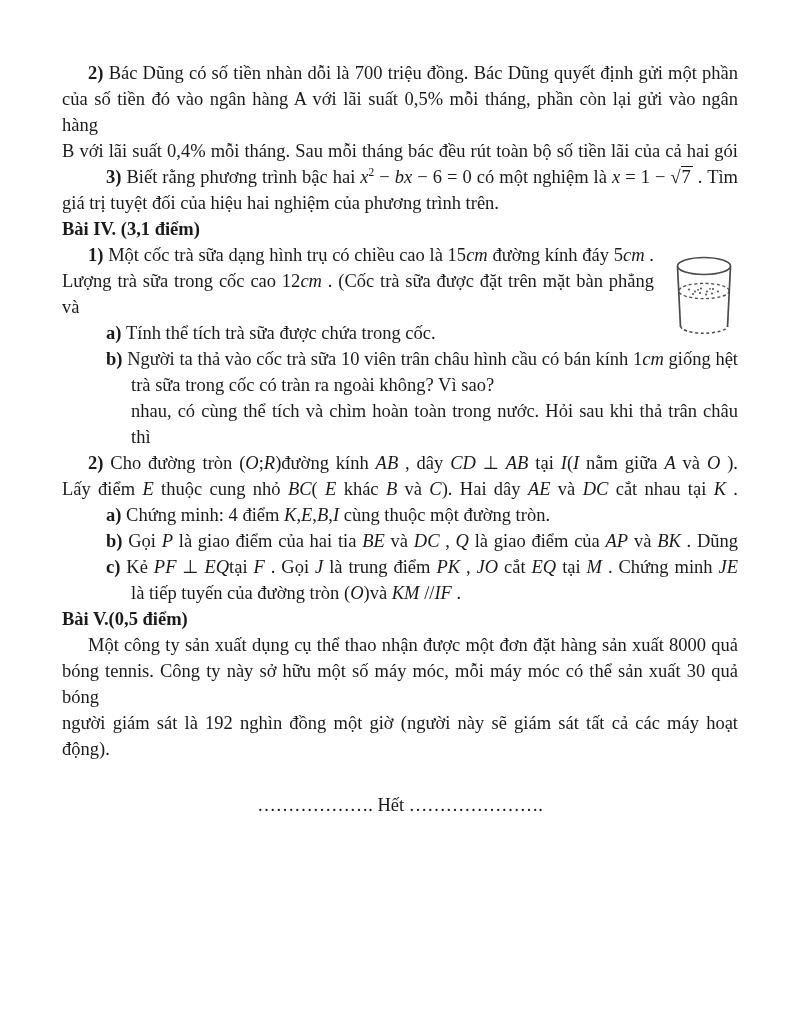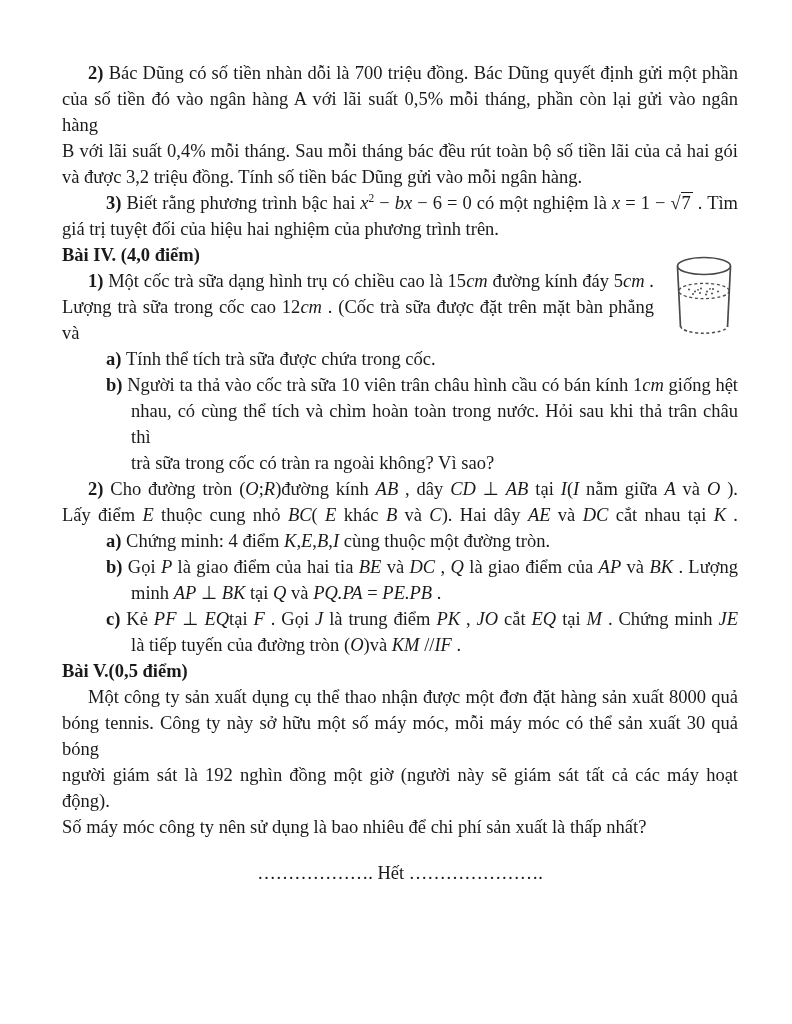--- a/index.html
+++ b/index.html
@@ -23,21 +23,21 @@
     font-size: 18.5px;
     line-height: 26px;
     white-space: normal;
   }
   .j { text-align: justify; text-align-last: justify; }
   .ind1 { padding-left: 26px; }
   .ind2 { padding-left: 44px; }
   .ind3 { padding-left: 69px; }
   .narrow { margin-right: 84px; }
   .center { text-align: center; text-align-last: center; }
-  .footer-het { margin-top: 20px; }
+  .footer-het { margin-top: 30px; }
   .seg-b { font-weight: 700; }
   .seg-i { font-style: italic; }
   sup { font-size: 0.62em; line-height: 0; vertical-align: super; }
   .root { white-space: nowrap; }
   .root-val { border-top: 1.3px solid #1a1a1a; padding: 0 2px 0 1px; }
   .fig {
     position: absolute;
     left: 673px;
     top: 256px;
     width: 62px;
@@ -47,75 +47,72 @@
 </head>
 <body>
 
 <div class="page">
   <div class="content">
 
     <div>
       <div class="ln j ind1"><span class="seg-b">2) </span><span>Bác Dũng có số tiền nhàn dỗi là 700 triệu đồng. Bác Dũng quyết định gửi một phần</span></div>
       <div class="ln j"><span>của số tiền đó vào ngân hàng A với lãi suất 0,5% mỗi tháng, phần còn lại gửi vào ngân hàng</span></div>
       <div class="ln j"><span>B với lãi suất 0,4% mỗi tháng. Sau mỗi tháng bác đều rút toàn bộ số tiền lãi của cả hai gói</span></div>
-      <div class="ln"><span>và được 3,2 triệu đồng. Tính số tiền bác Dũng gửi vào mỗi ngân hàng.</span></div>
     </div>
 
     <div>
       <div class="ln j ind2"><span class="seg-b">3) </span><span>Biết rằng phương trình bậc hai </span><span class="seg-i">x</span><sup>2</sup><span> − </span><span class="seg-i">bx</span><span> − 6 = 0 có một nghiệm là </span><span class="seg-i">x</span><span> = 1 − </span><span class="root"><span>√</span><span class="root-val">7</span></span><span> . Tìm</span></div>
       <div class="ln"><span>giá trị tuyệt đối của hiệu hai nghiệm của phương trình trên.</span></div>
     </div>
 
     <div>
-      <div class="ln"><span class="seg-b">Bài IV. (4,0 điểm)</span></div>
+      <div class="ln"><span class="seg-b">Bài IV. (3,1 điểm)</span></div>
     </div>
 
     <div class="narrow">
       <div class="ln j ind1"><span class="seg-b">1) </span><span>Một cốc trà sữa dạng hình trụ có chiều cao là 15</span><span class="seg-i">cm</span><span> đường kính đáy 5</span><span class="seg-i">cm</span><span> .</span></div>
       <div class="ln j"><span>Lượng trà sữa trong cốc cao 12</span><span class="seg-i">cm</span><span> . (Cốc trà sữa được đặt trên mặt bàn phẳng và</span></div>
     </div>
 
     <div>
       <div class="ln ind2"><span class="seg-b">a) </span><span>Tính thể tích trà sữa được chứa trong cốc.</span></div>
     </div>
 
     <div>
       <div class="ln j ind2"><span class="seg-b">b) </span><span>Người ta thả vào cốc trà sữa 10 viên trân châu hình cầu có bán kính 1</span><span class="seg-i">cm</span><span> giống hệt</span></div>
+      <div class="ln ind3"><span>trà sữa trong cốc có tràn ra ngoài không? Vì sao?</span></div>
       <div class="ln j ind3"><span>nhau, có cùng thể tích và chìm hoàn toàn trong nước. Hỏi sau khi thả trân châu thì</span></div>
-      <div class="ln ind3"><span>trà sữa trong cốc có tràn ra ngoài không? Vì sao?</span></div>
     </div>
 
     <div>
       <div class="ln j ind1"><span class="seg-b">2) </span><span>Cho đường tròn (</span><span class="seg-i">O</span><span>;</span><span class="seg-i">R</span><span>)</span><span>đường kính </span><span class="seg-i">AB</span><span> , dây </span><span class="seg-i">CD</span><span> ⊥ </span><span class="seg-i">AB</span><span> tại </span><span class="seg-i">I</span><span>(</span><span class="seg-i">I</span><span> nằm giữa </span><span class="seg-i">A</span><span> và </span><span class="seg-i">O</span><span> ).</span></div>
       <div class="ln j"><span>Lấy điểm </span><span class="seg-i">E</span><span> thuộc cung nhỏ </span><span class="seg-i">BC</span><span>( </span><span class="seg-i">E</span><span> khác </span><span class="seg-i">B</span><span> và </span><span class="seg-i">C</span><span>). Hai dây </span><span class="seg-i">AE</span><span> và </span><span class="seg-i">DC</span><span> cắt nhau tại </span><span class="seg-i">K</span><span> .</span></div>
     </div>
 
     <div>
       <div class="ln ind2"><span class="seg-b">a) </span><span>Chứng minh: 4 điểm </span><span class="seg-i">K</span><span>,</span><span class="seg-i">E</span><span>,</span><span class="seg-i">B</span><span>,</span><span class="seg-i">I</span><span> cùng thuộc một đường tròn.</span></div>
     </div>
 
     <div>
-      <div class="ln j ind2"><span class="seg-b">b) </span><span>Gọi </span><span class="seg-i">P</span><span> là giao điểm của hai tia </span><span class="seg-i">BE</span><span> và </span><span class="seg-i">DC</span><span> , </span><span class="seg-i">Q</span><span> là giao điểm của </span><span class="seg-i">AP</span><span> và </span><span class="seg-i">BK</span><span> . Lượng</span></div>
-      <div class="ln ind3"><span>minh </span><span class="seg-i">AP</span><span> ⊥ </span><span class="seg-i">BK</span><span> tại </span><span class="seg-i">Q</span><span> và </span><span class="seg-i">PQ.PA</span><span> = </span><span class="seg-i">PE.PB</span><span> .</span></div>
+      <div class="ln j ind2"><span class="seg-b">b) </span><span>Gọi </span><span class="seg-i">P</span><span> là giao điểm của hai tia </span><span class="seg-i">BE</span><span> và </span><span class="seg-i">DC</span><span> , </span><span class="seg-i">Q</span><span> là giao điểm của </span><span class="seg-i">AP</span><span> và </span><span class="seg-i">BK</span><span> . Dũng</span></div>
     </div>
 
     <div>
       <div class="ln j ind2"><span class="seg-b">c) </span><span>Kẻ </span><span class="seg-i">PF</span><span> ⊥ </span><span class="seg-i">EQ</span><span>tại </span><span class="seg-i">F</span><span> . Gọi </span><span class="seg-i">J</span><span> là trung điểm </span><span class="seg-i">PK</span><span> , </span><span class="seg-i">JO</span><span> cắt </span><span class="seg-i">EQ</span><span> tại </span><span class="seg-i">M</span><span> . Chứng minh </span><span class="seg-i">JE</span></div>
       <div class="ln ind3"><span>là tiếp tuyến của đường tròn (</span><span class="seg-i">O</span><span>)</span><span>và </span><span class="seg-i">KM</span><span> //</span><span class="seg-i">IF</span><span> .</span></div>
     </div>
 
     <div>
       <div class="ln"><span class="seg-b">Bài V.(0,5 điểm)</span></div>
     </div>
 
     <div>
       <div class="ln j ind1"><span>Một công ty sản xuất dụng cụ thể thao nhận được một đơn đặt hàng sản xuất 8000 quả</span></div>
       <div class="ln j"><span>bóng tennis. Công ty này sở hữu một số máy móc, mỗi máy móc có thể sản xuất 30 quả bóng</span></div>
       <div class="ln j"><span>người giám sát là 192 nghìn đồng một giờ (người này sẽ giám sát tất cả các máy hoạt động).</span></div>
-      <div class="ln"><span>Số máy móc công ty nên sử dụng là bao nhiêu để chi phí sản xuất là thấp nhất?</span></div>
     </div>
 
     <div class="ln center footer-het"><span>………………. Hết ………………….</span></div>
 
   </div>
 
   <svg class="fig" viewBox="0 0 62 84" aria-hidden="true">
     <ellipse cx="31" cy="10" rx="26.5" ry="8.5" fill="none" stroke="#4a4a4a" stroke-width="1.7"></ellipse>
     <line x1="4.5" y1="10.5" x2="7.5" y2="71" stroke="#4a4a4a" stroke-width="1.7"></line>
     <line x1="57.5" y1="10.5" x2="54.5" y2="71" stroke="#4a4a4a" stroke-width="1.7"></line>

